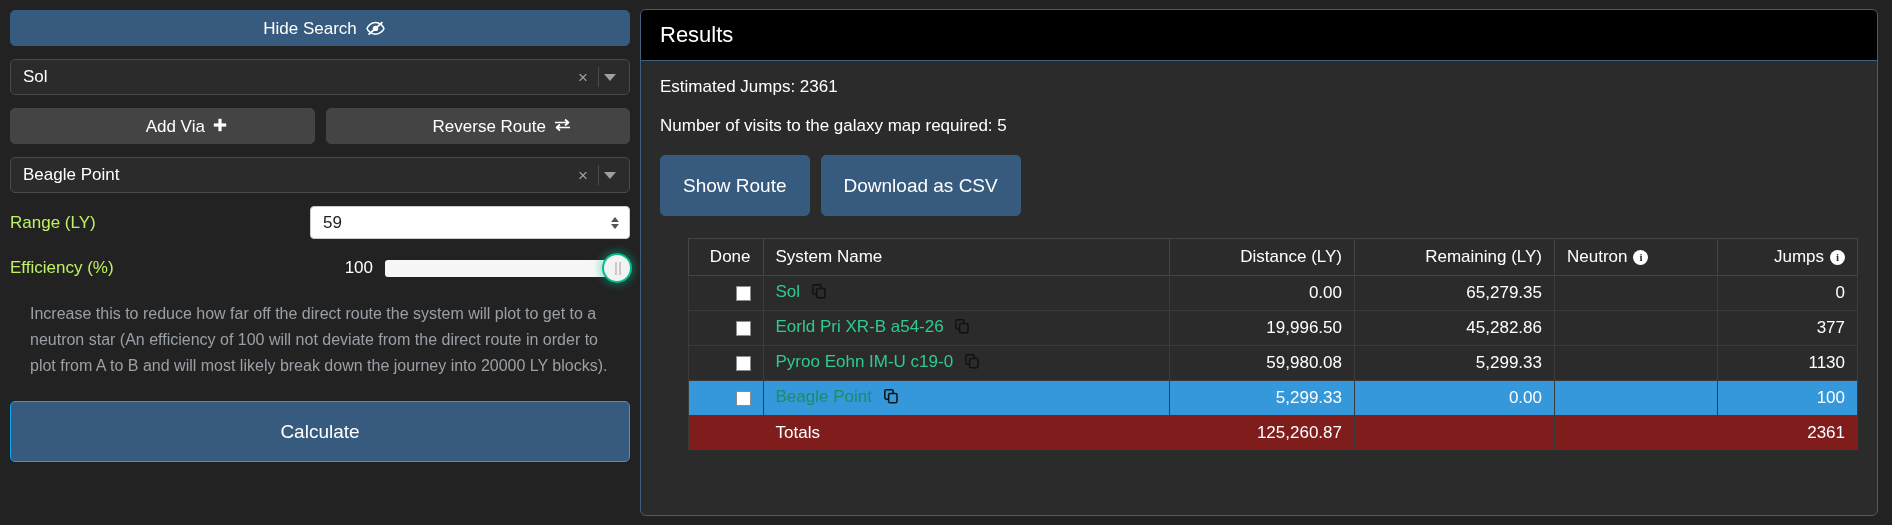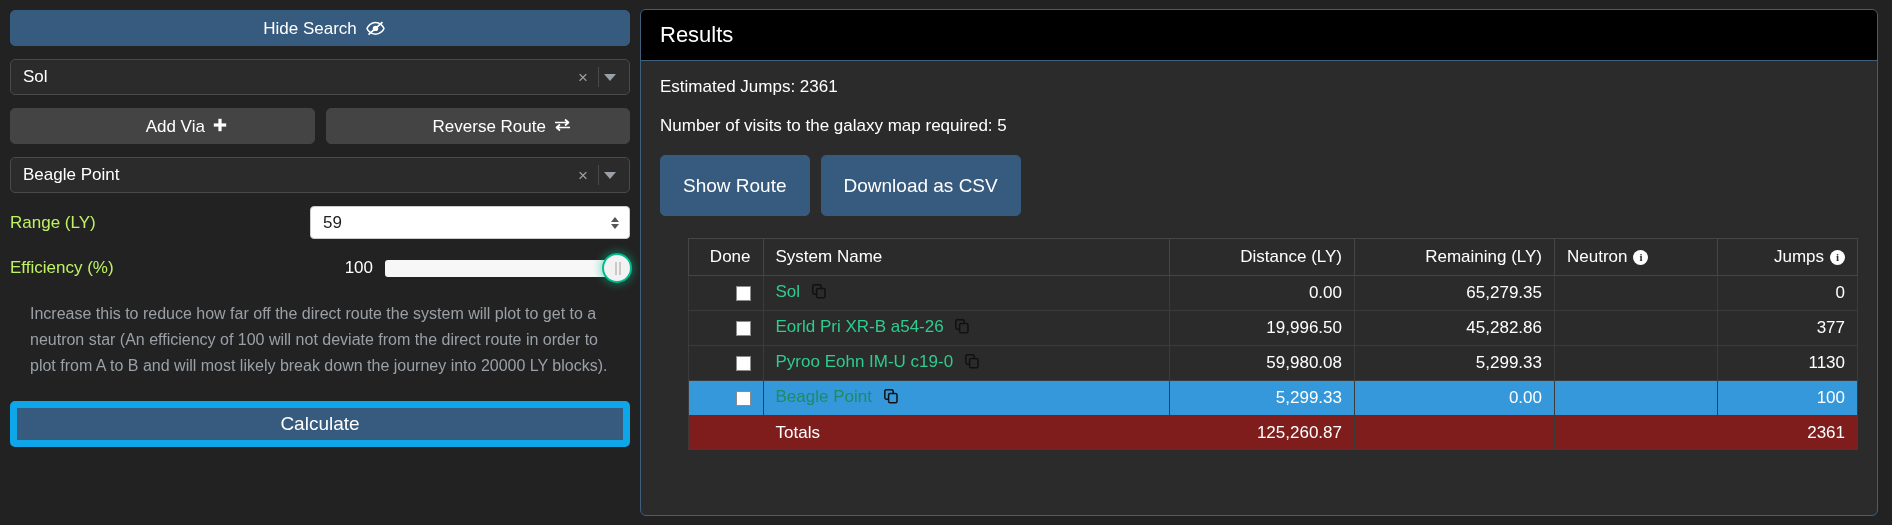--- a/index.html
+++ b/index.html
@@ -195,23 +195,23 @@
   .help-text {
     font-size: 16px;
     line-height: 1.62;
     color: #9aa0a6;
     padding: 4px 14px 0 20px;
     margin-bottom: 22px;
   }
 
   .calculate-btn {
     width: 100%;
-    height: 46px;
+    height: 61px;
     font-size: 19px;
-    border: 7px solid #0ea5e9;
+    border: 1px solid #0ea5e9;
     align-items: center;
   }
 
   
   .right-panel {
     flex: 1;
     margin: 9px 14px 9px 0;
     border: 1px solid #3f5f7d;
     border-radius: 6px;
     background: #2b2b2b;

